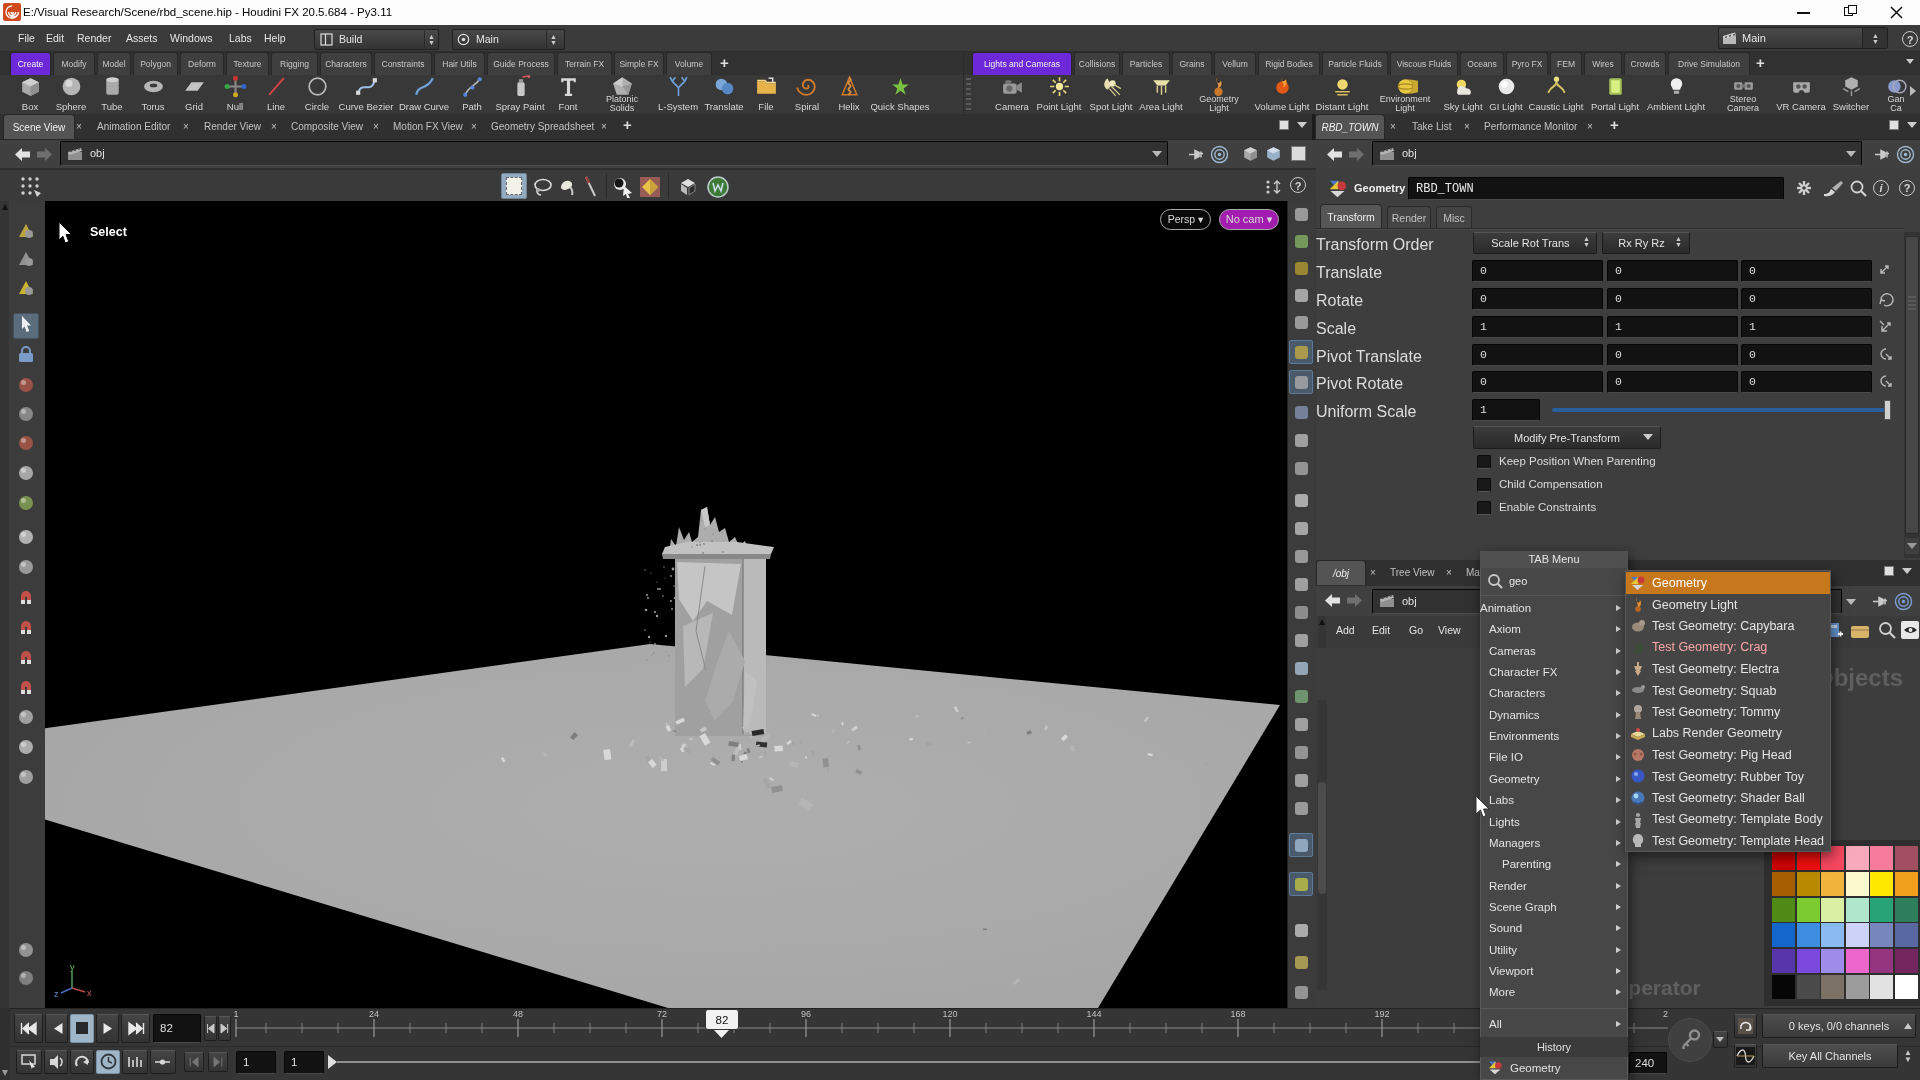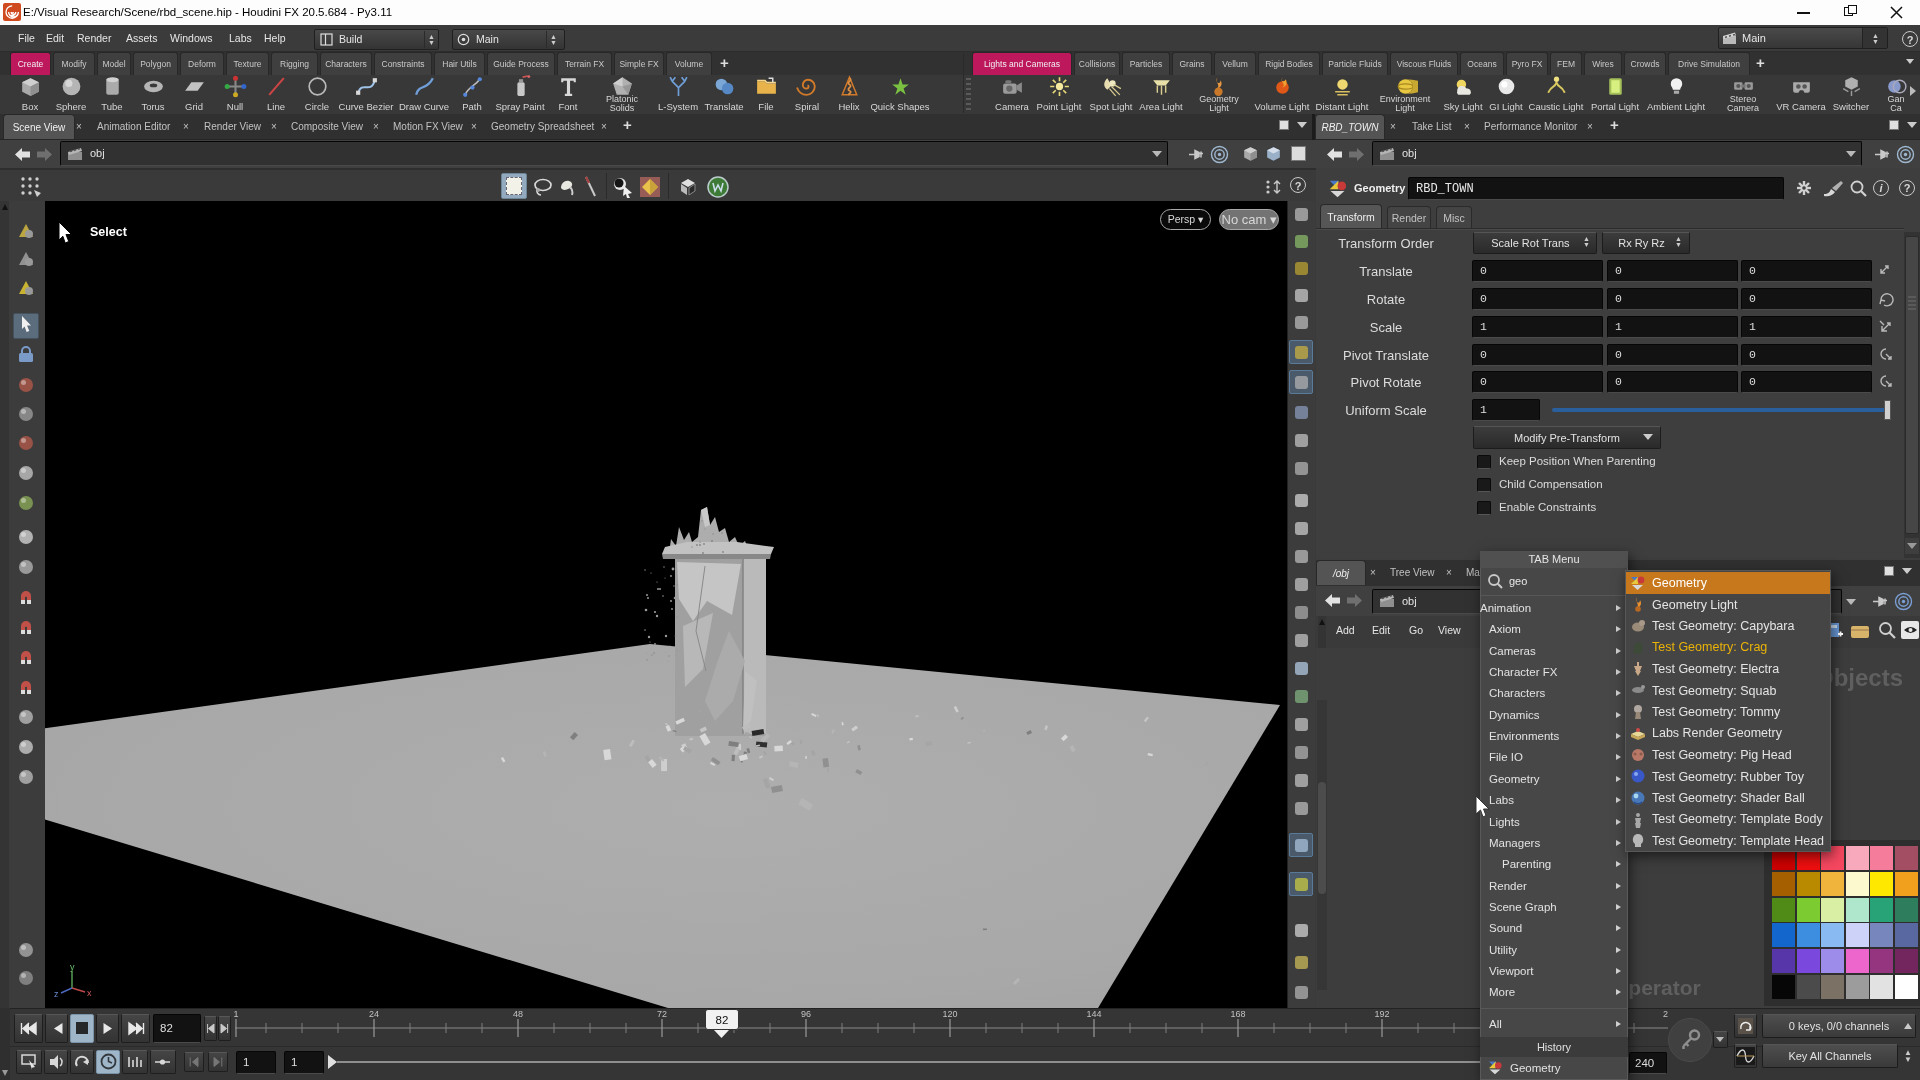--- a/index.html
+++ b/index.html
@@ -1,25 +1,25 @@
 <!DOCTYPE html>
 <html><head><meta charset="utf-8"><style>
 *{box-sizing:border-box;margin:0;padding:0}
 body{width:1920px;height:1080px;background:#3a3a3a;font-family:"Liberation Sans",sans-serif;overflow:hidden;position:relative;-webkit-font-smoothing:antialiased}
 .a{position:absolute}
 .dots{background-image:radial-gradient(rgba(210,210,230,.05) 1px,transparent 1.2px);background-size:4px 4px}
 .tab{position:absolute;top:52px;height:23px;background:#3f3f3f;color:#c9c9c9;font-size:8.5px;line-height:23px;text-align:center;border-radius:3px 3px 0 0;border:1px solid #282828;border-bottom:none;white-space:nowrap}
-.tab.on{background:#be185d;color:#f2f2f2}
+.tab.on{background:#6d28d9;color:#f2f2f2}
 .ptab{position:absolute;height:25px;color:#c2c2c2;font-size:10px;line-height:25px;white-space:nowrap}
 .ptab.on{background:#545454;color:#f0f0f0;border-radius:4px 4px 0 0;border:1px solid #282828;border-bottom:none}
 .tool{position:absolute;width:64px;text-align:center;color:#d6d6d6;font-size:9.5px;line-height:10px;white-space:nowrap}
 .tool.w{white-space:normal;line-height:9px;font-size:9px}
 .fld{position:absolute;background:#121212;border:1px solid #060606;border-bottom-color:#4a4a4a;color:#dfdfdf;font-size:11px;border-radius:2px}
 .btn{position:absolute;background:linear-gradient(#3c3c3c,#2a2a2a);border:1px solid #1c1c1c;border-top-color:#555;color:#e2e2e2;font-size:11px;text-align:center;border-radius:2px}
-.lbl{position:absolute;color:#dcdcdc;font-size:13px;text-align:center;white-space:nowrap}
+.lbl{position:absolute;color:#dcdcdc;font-size:16px;text-align:left;white-space:nowrap}
 .mi{position:absolute;left:0;width:100%;height:21px;color:#e2e2e2;font-size:11.5px;line-height:21px;white-space:nowrap}
 .mi b{position:absolute;right:7px;top:7px;width:0;height:0;border-left:5px solid #cfcfcf;border-top:3.5px solid transparent;border-bottom:3.5px solid transparent}
 .wsq{position:absolute;background:#e0e0e0;border:1px solid #777}
 svg{display:block}
 </style></head><body>
 
 <div class="a" style="left:0;top:0;width:1920px;height:25px;background:#fdfdfd"></div>
 <svg class="a" style="left:3px;top:3px" width="18" height="18">
     <rect width="18" height="18" rx="2" fill="#cf4a1f"></rect>
     <path d="M9.2 2.8 a6.2 6.2 0 1 0 6.2 6.2 a4.9 4.9 0 1 1 -9.8 0 a3.6 3.6 0 1 0 7.2 0 a2.3 2.3 0 1 1 -4.6 0 a1.1 1.1 0 1 0 2.2 0" stroke="#fff" stroke-width="1.35" fill="none"></path>
@@ -683,21 +683,21 @@
 <circle cx="655" cy="344" r="1.0" fill="#888"></circle>
 <circle cx="667" cy="340" r="1.0" fill="#888"></circle>
 <circle cx="655" cy="341" r="0.7" fill="#888"></circle>
 <circle cx="659" cy="343" r="0.9" fill="#888"></circle>
 </svg>
 <svg class="a" style="left:58px;top:221px" width="18" height="24">
     <path d="M1 1 L13.5 13.5 L8 13.5 L10.8 20.5 L7.2 22 L4.9 15.3 L1 19Z" fill="#fff" stroke="#000" stroke-width="1"></path>
   </svg>
 <div class="a" style="left:90px;top:225px;color:#fff;font-size:12.5px;font-weight:bold">Select</div>
 <div class="a" style="left:1160px;top:209px;width:51px;height:21px;border:1.5px solid #a8a8a8;border-radius:11px;color:#d8d8d8;font-size:10.5px;text-align:center;line-height:19px;background:#0a0a0a">Persp ▾</div>
-<div class="a" style="left:1219px;top:209px;width:60px;height:21px;border:1.5px solid #a8a8a8;border-radius:11px;color:#d8d8d8;font-size:13px;text-align:center;line-height:19px;background:#737373">No cam ▾</div>
+<div class="a" style="left:1219px;top:209px;width:60px;height:21px;border:1.5px solid #a8a8a8;border-radius:11px;color:#d8d8d8;font-size:11px;text-align:center;line-height:19px;background:#a21caf">No cam ▾</div>
 <svg class="a" style="left:50px;top:962px" width="45" height="36">
     <line x1="22" y1="26" x2="22" y2="9" stroke="#5aa85a" stroke-width="1.4"></line>
     <line x1="22" y1="26" x2="35" y2="30" stroke="#c04a4a" stroke-width="1.4"></line>
     <line x1="22" y1="26" x2="11" y2="31" stroke="#4a6ac0" stroke-width="1.4"></line>
     <text x="20" y="8" fill="#6ac06a" font-size="9">y</text>
     <text x="37" y="34" fill="#d05a5a" font-size="9">x</text>
     <text x="4" y="35" fill="#6a8ad0" font-size="9">z</text>
   </svg>
 <div class="a" style="left:1287px;top:201px;width:28px;height:807px;background:#3c3c3c;border-left:1px solid #222"></div>
 <svg class="a" style="left:1293px;top:206px" width="17" height="17">
@@ -1230,21 +1230,21 @@
   </svg>
 <div class="a" style="left:1652px;top:598px;color:#e4e4e4;font-size:12.5px">Geometry Light</div>
 <svg class="a" style="left:1630px;top:618px" width="16" height="16">
     <ellipse cx="8" cy="9" rx="6" ry="4.5" fill="#9a8a78"></ellipse>
     <circle cx="12" cy="5" r="3" fill="#a89888"></circle>
   </svg>
 <div class="a" style="left:1652px;top:619px;color:#e4e4e4;font-size:12.5px">Test Geometry: Capybara</div>
 <svg class="a" style="left:1630px;top:640px" width="16" height="16">
     <path d="M3 13 L5 4 L11 2 L13 8 L11 14Z" fill="#3d4a38"></path>
   </svg>
-<div class="a" style="left:1652px;top:640px;color:#eab308;font-size:12.5px">Test Geometry: Crag</div>
+<div class="a" style="left:1652px;top:640px;color:#fca5a5;font-size:12.5px">Test Geometry: Crag</div>
 <svg class="a" style="left:1630px;top:661px" width="16" height="16">
     <path d="M7 1 h2 v4 h3 l-2 5 h1 l-3 5 -3 -5 h1 l-2 -5 h3Z" fill="#c8a888"></path>
   </svg>
 <div class="a" style="left:1652px;top:662px;color:#e4e4e4;font-size:12.5px">Test Geometry: Electra</div>
 <svg class="a" style="left:1630px;top:682px" width="16" height="16">
     <ellipse cx="8" cy="8" rx="6" ry="3" fill="#8a8a8a"></ellipse>
     <circle cx="13" cy="5" r="2" fill="#999"></circle>
   </svg>
 <div class="a" style="left:1652px;top:684px;color:#e4e4e4;font-size:12.5px">Test Geometry: Squab</div>
 <svg class="a" style="left:1630px;top:704px" width="16" height="16">

